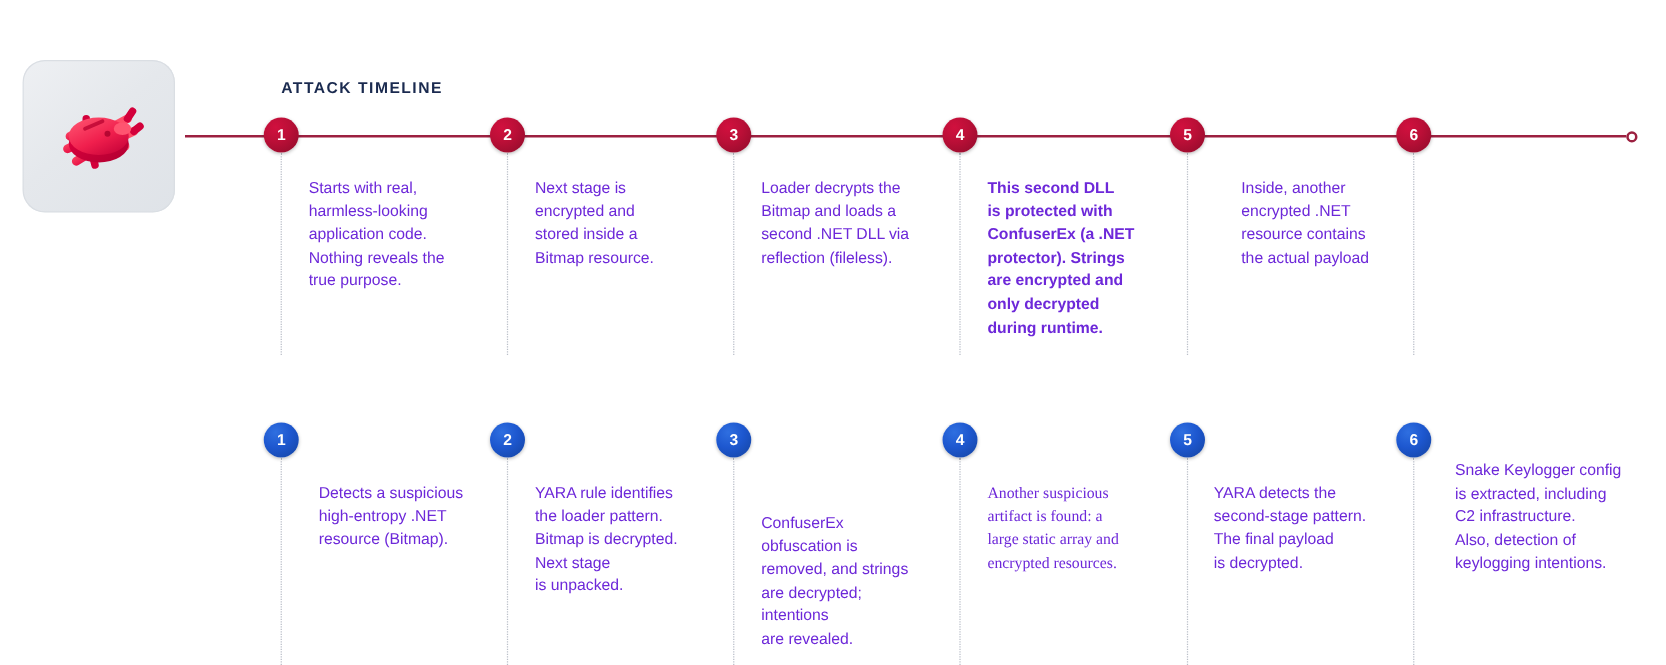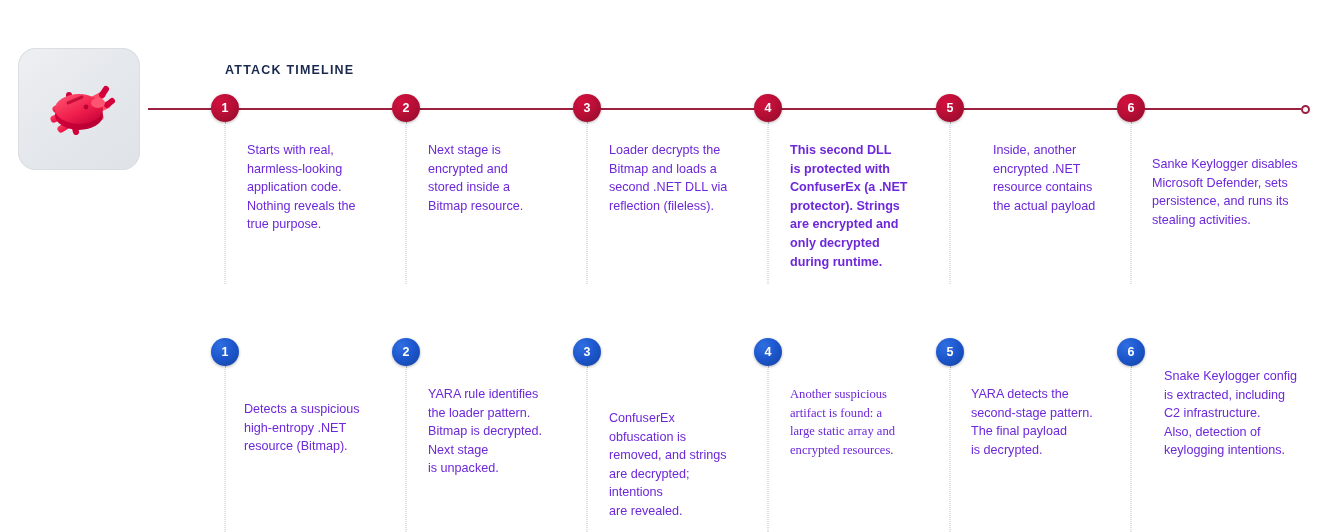--- a/index.html
+++ b/index.html
@@ -169,27 +169,24 @@
 only decrypted
 during runtime.</div></div>
       <div class="dropline" style="left: 950px; top: 122px; height: 162px;"></div>
       <div class="node red" style="left: 950px; top: 108px;">5</div>
       <div class="col-text" style="left: 971px; top: 141px; width: 165px; margin-left: 22px;"><div>Inside, another
 encrypted .NET
 resource contains
 the actual payload</div></div>
       <div class="dropline" style="left: 1131px; top: 122px; height: 162px;"></div>
       <div class="node red" style="left: 1131px; top: 108px;">6</div>
-      <div class="col-text" style="left: 1152px; top: 141px; width: 180px;"><div class="para2">Sanke Keylogger disables
-Microsoft Defender, sets
-persistence, and runs its
-stealing activities.</div></div>
+      <div class="col-text" style="left: 1152px; top: 141px; width: 180px;"></div>
       <div class="dropline" style="left: 225px; top: 366px; height: 166px;"></div>
       <div class="node blue" style="left: 225px; top: 352px;">1</div>
-      <div class="col-text" style="left: 244px; top: 385px; width: 165px; margin-top: 15px;"><div>Detects a suspicious
+      <div class="col-text" style="left: 255px; top: 385px; width: 165px;"><div>Detects a suspicious
 high-entropy .NET
 resource (Bitmap).</div></div>
       <div class="dropline" style="left: 406px; top: 366px; height: 166px;"></div>
       <div class="node blue" style="left: 406px; top: 352px;">2</div>
       <div class="col-text" style="left: 428px; top: 385px; width: 165px;"><div>YARA rule identifies
 the loader pattern.
 Bitmap is decrypted.
 Next stage
 is unpacked.</div></div>
       <div class="dropline" style="left: 587px; top: 366px; height: 166px;"></div>

